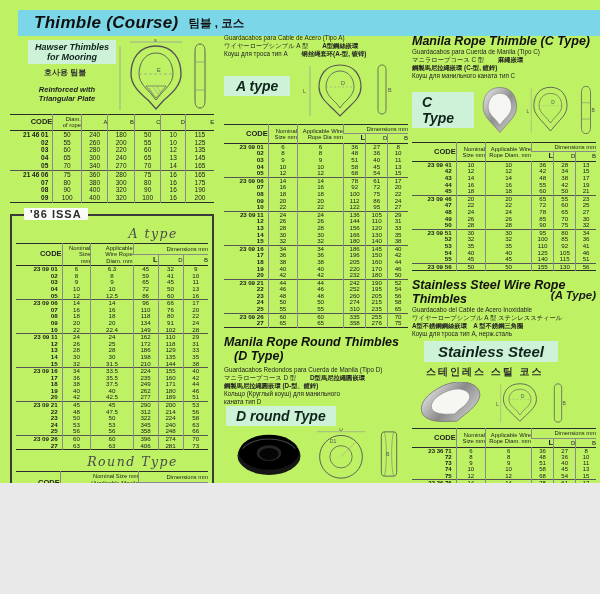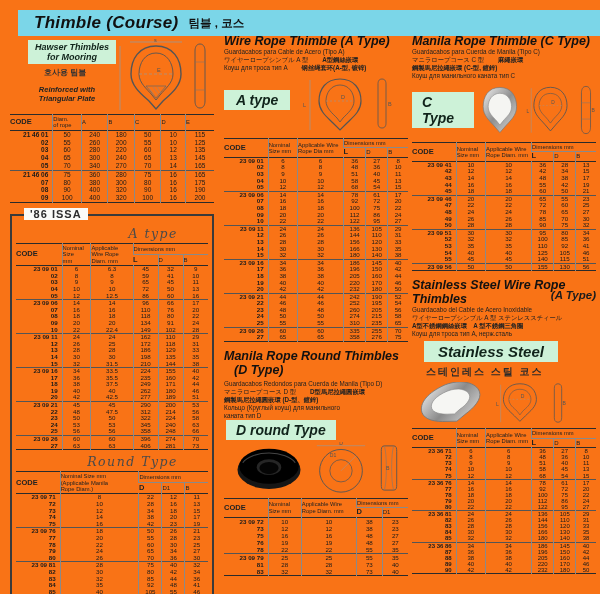--- a/index.html
+++ b/index.html
@@ -1,17 +1,17 @@
 <!DOCTYPE html>
 <html><head>
 <meta charset="utf-8">
 <style>
   *{margin:0;padding:0;box-sizing:border-box}
   html,body{background:#e9e9e9}
-  #page{position:relative;width:600px;height:594px;background:#f97316;overflow:hidden;
+  #page{position:relative;width:600px;height:483px;background:#bef264;overflow:hidden;
         font-family:"Liberation Sans",sans-serif;color:#1c1c1c}
   
   .banner{position:absolute;left:18px;top:10px;width:582px;height:26px;background:#7bd6e8;
           display:flex;align-items:center;padding-left:16px;gap:10px}
   .banner .t{font-weight:bold;font-style:italic;font-size:17px;letter-spacing:.3px;color:#111}
   .banner .k{font-weight:bold;font-size:11.5px;color:#111}
   
   #left-col{position:absolute;left:10px;top:40px;width:204px}
   #mid-col{position:absolute;left:224px;top:34px;width:184px}
   #right-col{position:absolute;left:412px;top:34px;width:184px}
@@ -39,21 +39,21 @@
   .glabel.dround{font-size:14px;padding:2px 10px;margin-left:2px}
   .glabel.steel{font-size:15px;padding:2px 14px;margin-left:12px}
   .kr-line{font-weight:bold;font-size:10px;letter-spacing:2px;color:#2a2a2a;margin:3px 0 2px 14px}
   .photo-row{display:flex;align-items:center;gap:8px;margin:2px 0 4px 10px}
   .st-head{position:relative}
   .st-type2{position:absolute;right:0;top:11px;font-weight:bold;font-style:italic;font-size:11.5px}
   
   table.ctab{border-collapse:collapse;width:100%;table-layout:fixed;
              border-top:1.5px solid #2b2b2b;border-bottom:1.5px solid #2b2b2b;background:transparent}
   .ctab th{font-weight:normal;font-size:5.8px;line-height:6.4px;padding:1px 0;color:#222;
-           white-space:pre-line;border-left:1px solid #8a8a8a;vertical-align:middle;text-align:left}
+           white-space:pre-line;border-left:1px solid #8a8a8a;vertical-align:middle;text-align:right}
   .ctab tr th:first-child{border-left:none;font-weight:bold;font-size:7.5px}
   .ctab th.dims{border-bottom:1px solid #8a8a8a}
   .ctab th.sub{font-size:6px}
   .ctab thead{border-bottom:1px solid #2b2b2b}
   .ctab td{font-size:6.2px;line-height:6.6px;text-align:center;border-left:1px solid #8a8a8a;
            overflow:hidden;white-space:nowrap;color:#1a1a1a}
   .ctab td.code{text-align:right;font-weight:bold;padding-right:4px;border-left:none}
   .ctab tbody tr.gs td{border-top:1px solid #555}
   .ctab tbody tr.gs:first-child td{border-top:none}
   #hawser-table .ctab td{line-height:7.8px;font-size:6.5px}
@@ -591,21 +591,20 @@
                 <td>55</td>
                 <td>46</td>
               </tr>
             </tbody>
           </table>
         </div>
     </div>
   </div>
 
   <div id="mid-col">
-    <div class="sec-title">Wire Rope Thimble (A Type)</div>
     <div class="sub">Guardacabos para Cable de Acero (Tipo A)</div>
     <div class="sub">
       <span>ワイヤーロープシンブル A 型</span><span class="zh">A型鋼絲嵌環</span>
     </div>
     <div class="sub">
       <span>Коуш для троса тип A</span><span class="zh">钢丝绳套环(A-型, 镀锌)</span>
     </div>
 
     <div class="label-row">
       <span class="glabel atype">A type</span>

